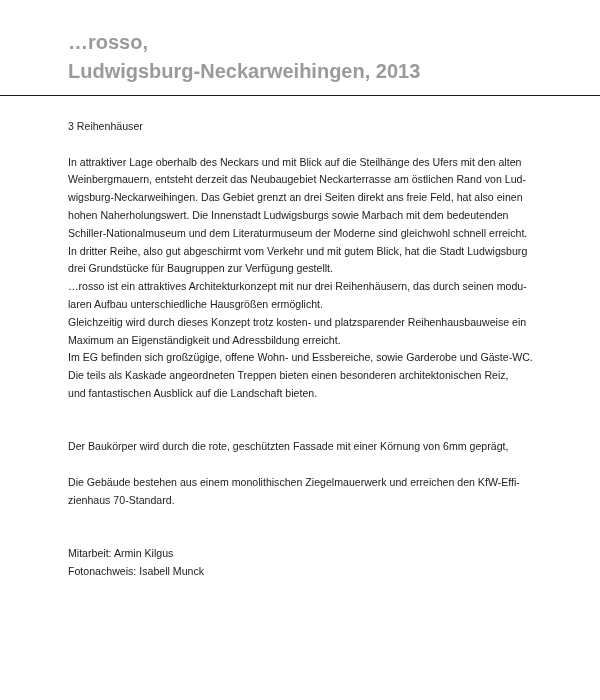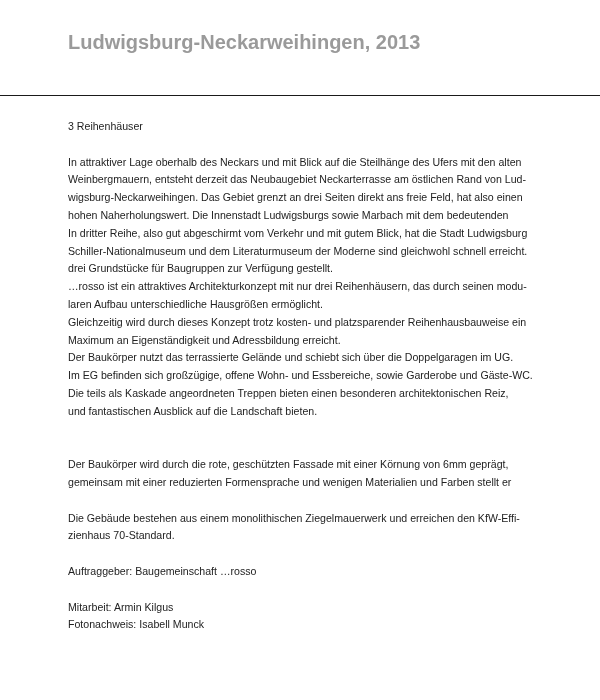--- a/index.html
+++ b/index.html
@@ -44,60 +44,58 @@
     .content p {
       margin: 0;
       white-space: nowrap;
     }
     .gap { height: 17.8px; }
   </style>
 </head>
 <body>
 
 <div class="header">
+  <div>…rosso,</div>
   <div>Ludwigsburg-Neckarweihingen, 2013</div>
 </div>
 
 <div class="divider"></div>
 
 <div class="content">
   <p>3 Reihenhäuser</p>
   <div class="gap"></div>
 
   <div>
     <p>In attraktiver Lage oberhalb des Neckars und mit Blick auf die Steilhänge des Ufers mit den alten</p>
     <p>Weinbergmauern, entsteht derzeit das Neubaugebiet Neckarterrasse am östlichen Rand von Lud-</p>
     <p>wigsburg-Neckarweihingen. Das Gebiet grenzt an drei Seiten direkt ans freie Feld, hat also einen</p>
     <p>hohen Naherholungswert. Die Innenstadt Ludwigsburgs sowie Marbach mit dem bedeutenden</p>
+    <p>Schiller-Nationalmuseum und dem Literaturmuseum der Moderne sind gleichwohl schnell erreicht.</p>
     <p>In dritter Reihe, also gut abgeschirmt vom Verkehr und mit gutem Blick, hat die Stadt Ludwigsburg</p>
-    <p>Schiller-Nationalmuseum und dem Literaturmuseum der Moderne sind gleichwohl schnell erreicht.</p>
     <p>drei Grundstücke für Baugruppen zur Verfügung gestellt.</p>
     <p>…rosso ist ein attraktives Architekturkonzept mit nur drei Reihenhäusern, das durch seinen modu-</p>
     <p>laren Aufbau unterschiedliche Hausgrößen ermöglicht.</p>
     <p>Gleichzeitig wird durch dieses Konzept trotz kosten- und platzsparender Reihenhausbauweise ein</p>
     <p>Maximum an Eigenständigkeit und Adressbildung erreicht.</p>
-    <p>Der Baukörper nutzt das terrassierte Gelände und schiebt sich über die Doppelgaragen im UG.</p>
     <p>Im EG befinden sich großzügige, offene Wohn- und Essbereiche, sowie Garderobe und Gäste-WC.</p>
     <p>Die teils als Kaskade angeordneten Treppen bieten einen besonderen architektonischen Reiz,</p>
     <p>und fantastischen Ausblick auf die Landschaft bieten.</p>
   </div>
   <div class="gap"></div>
 
   <div class="gap"></div>
 
   <div>
     <p>Der Baukörper wird durch die rote, geschützten Fassade mit einer Körnung von 6mm geprägt,</p>
-    <p>gemeinsam mit einer reduzierten Formensprache und wenigen Materialien und Farben stellt er</p>
   </div>
   <div class="gap"></div>
 
   <div>
     <p>Die Gebäude bestehen aus einem monolithischen Ziegelmauerwerk und erreichen den KfW-Effi-</p>
     <p>zienhaus 70-Standard.</p>
   </div>
   <div class="gap"></div>
 
-  <p>Auftraggeber: Baugemeinschaft …rosso</p>
   <div class="gap"></div>
 
   <p>Mitarbeit: Armin Kilgus</p>
   <p>Fotonachweis: Isabell Munck</p>
 </div>
 
 </body></html>

